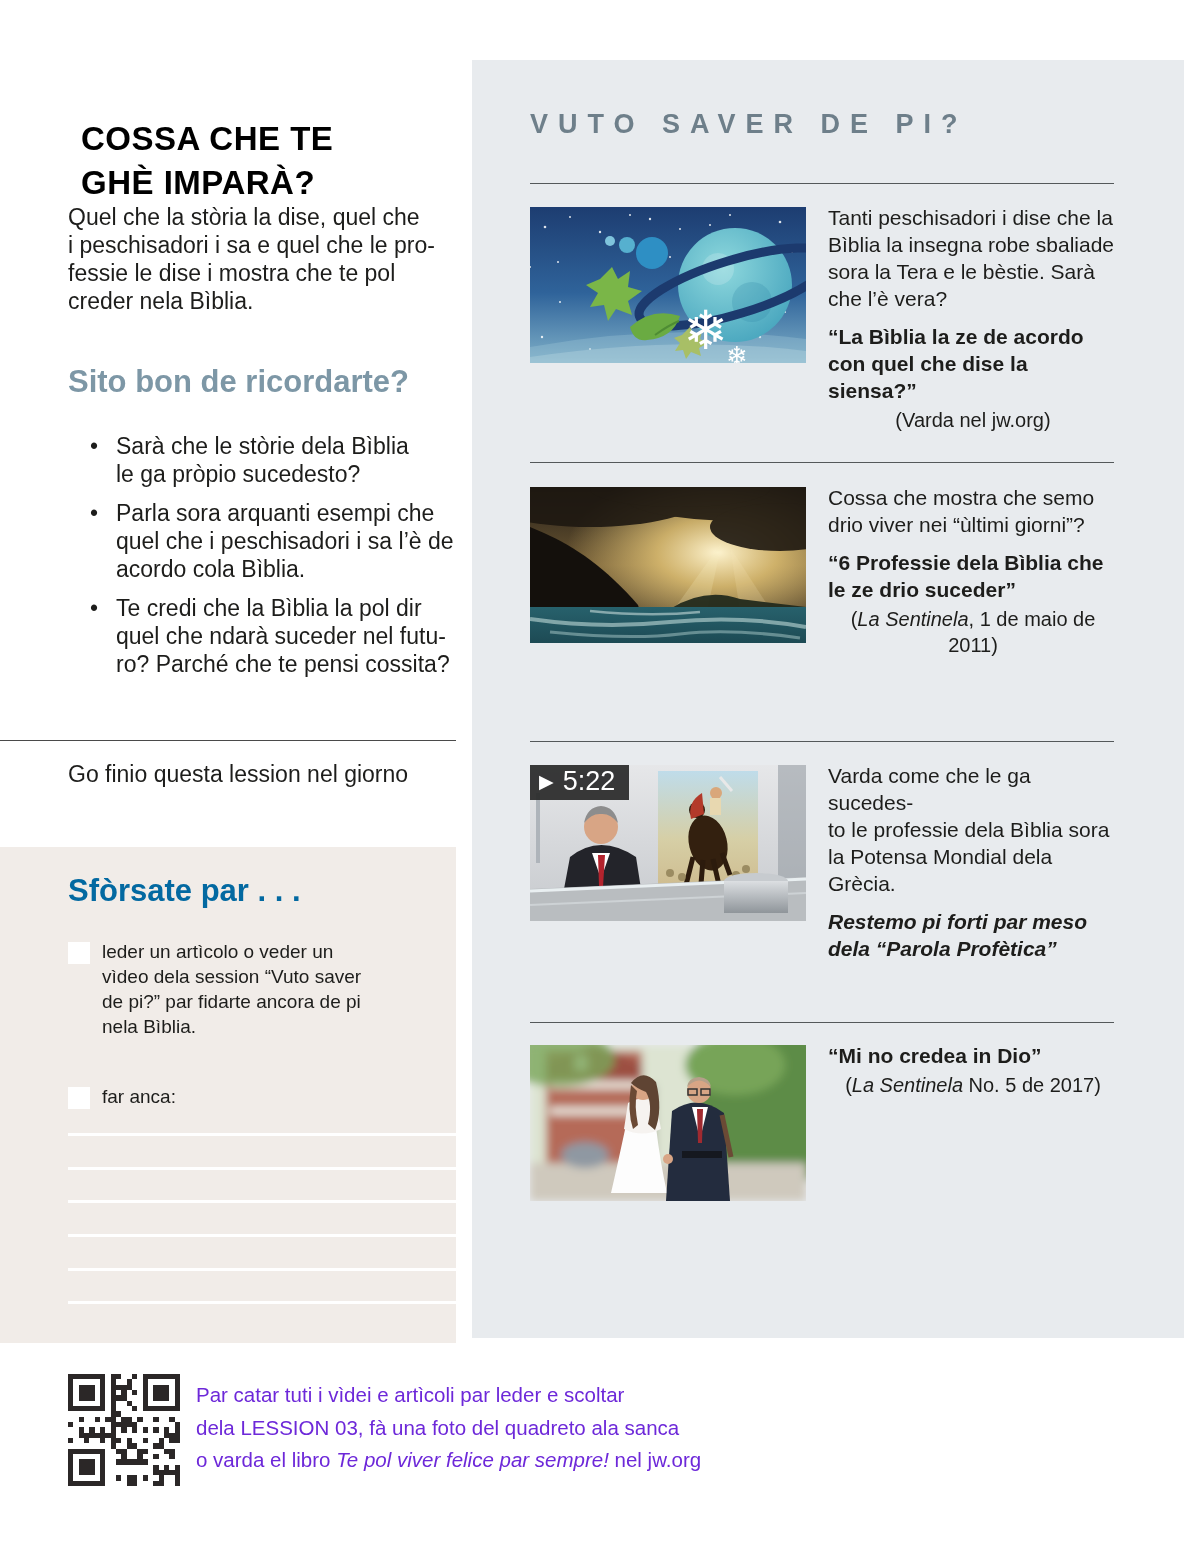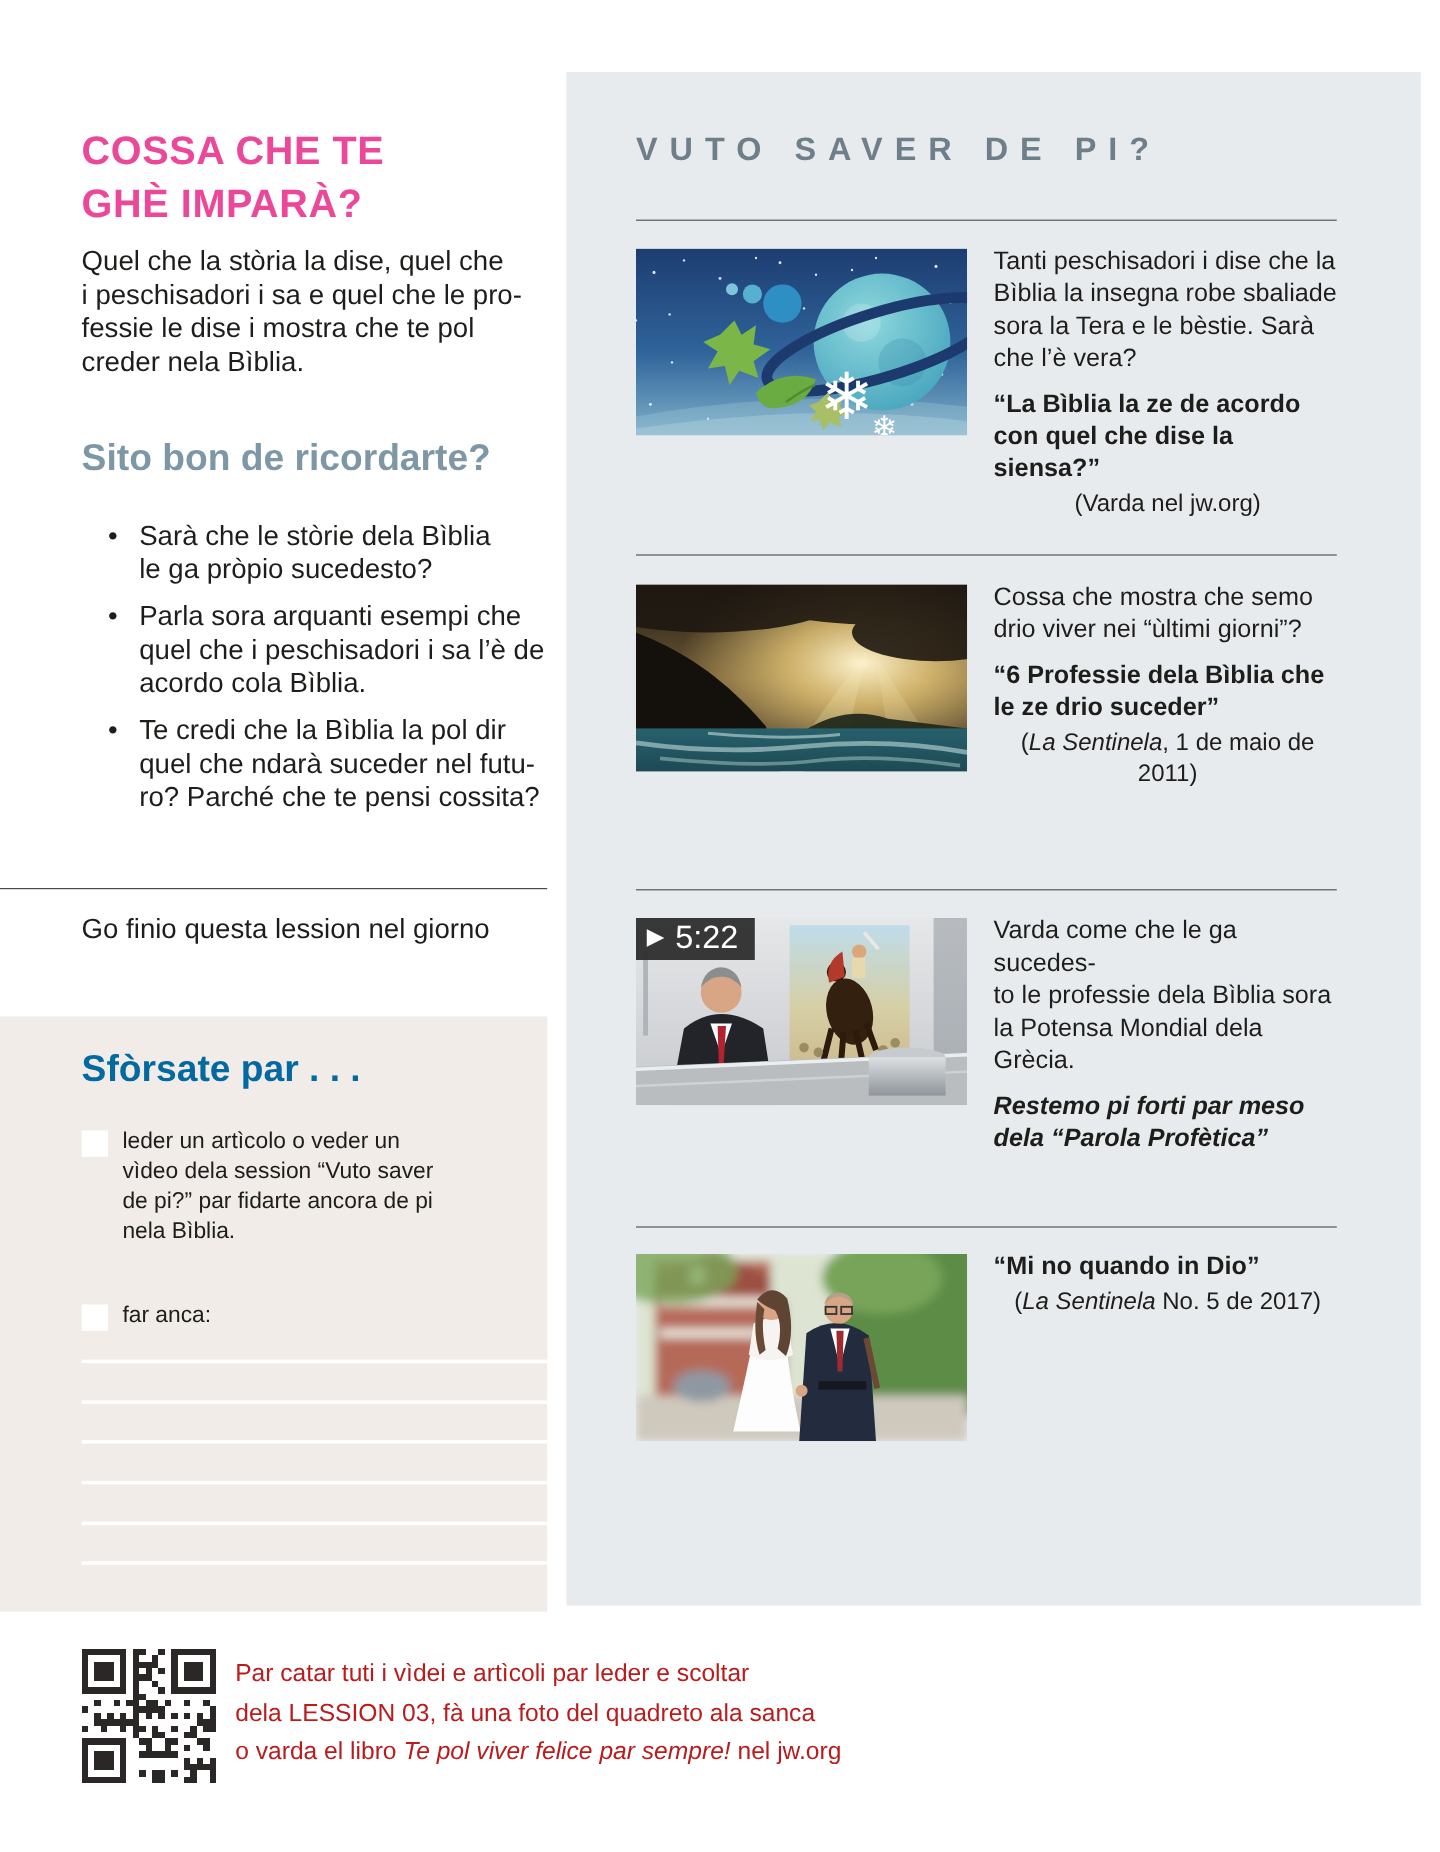--- a/index.html
+++ b/index.html
@@ -4,22 +4,22 @@
 <style>
   html,body{margin:0;padding:0;}
   body{
     width:1200px;height:1543px;position:relative;background:#ffffff;
     font-family:"Liberation Sans",sans-serif;color:#1d1d1b;
     overflow:hidden;
   }
   .pre{white-space:pre-line;}
   
   .left-heading{
-    position:absolute;left:68px;top:104px;margin:0;
-    font-size:33px;line-height:44px;font-weight:700;color:#ec4899;letter-spacing:.5px;
+    position:absolute;left:68px;top:104px;margin:13px;
+    font-size:33px;line-height:44px;font-weight:700;color:#000000;letter-spacing:.5px;
   }
   .intro{
     position:absolute;left:68px;top:203px;margin:0;width:400px;
     font-size:23px;line-height:28px;
   }
   .review-heading{
     position:absolute;left:68px;top:364px;margin:0;
     font-size:31px;font-weight:700;color:#7d97a6;
   }
   .bullets{
@@ -79,21 +79,21 @@
   .badge{
     position:absolute;left:0;top:0;display:flex;align-items:center;gap:9px;
     background:rgba(42,42,42,.93);color:#ffffff;padding:3px 14px 5px 9px;
   }
   .badge .play{font-size:19px;line-height:1;}
   .badge .time{font-size:27px;line-height:1;}
   
   .qr{position:absolute;left:68px;top:1374px;width:112px;height:112px;}
   .footer-text{
     position:absolute;left:196px;top:1379px;margin:0;
-    font-size:20.5px;line-height:32.5px;color:#b91c1c;
+    font-size:20.5px;line-height:32.5px;color:#6d28d9;
   }
   .footer-text .fl{display:block;}
   .footer-text .it{font-style:italic;}
 </style>
 </head>
 <body>
 
 <h1 class="left-heading pre">COSSA CHE TE
 GHÈ IMPARÀ?</h1>
 
@@ -366,21 +366,21 @@
         <rect x="152" y="106" width="40" height="7" fill="#15181f"></rect>
         <circle cx="169" cy="46" r="12" fill="#d8a585"></circle>
         <path d="M157,42 q12,-13 24,0 q-1,-9 -12,-10 q-11,1 -12,10 z" fill="#b5a08a"></path>
         <rect x="158" y="44" width="9" height="6" fill="none" stroke="#333333" stroke-width="1.5"></rect>
         <rect x="171" y="44" width="9" height="6" fill="none" stroke="#333333" stroke-width="1.5"></rect>
         <path d="M192,70 L201,112" stroke="#6b4a35" stroke-width="5"></path>
         <circle cx="138" cy="114" r="5" fill="#d8a585"></circle>
       </svg>
     </figure>
     <div class="row-text">
-      <p class="title pre">“Mi no quando in Dio”</p>
+      <p class="title pre">“Mi no credea in Dio”</p>
       <p class="source"><span>(</span><span class="it">La Sentinela</span><span> No. 5 de 2017)</span></p>
     </div>
   </div>
 </section>
 
 <svg class="qr" viewBox="0 0 21 21" shape-rendering="crispEdges">
   <g id="qr-modules" fill="#2b2727">
       <rect x="0" y="0" width="1" height="1"></rect>
       <rect x="1" y="0" width="1" height="1"></rect>
       <rect x="2" y="0" width="1" height="1"></rect>

